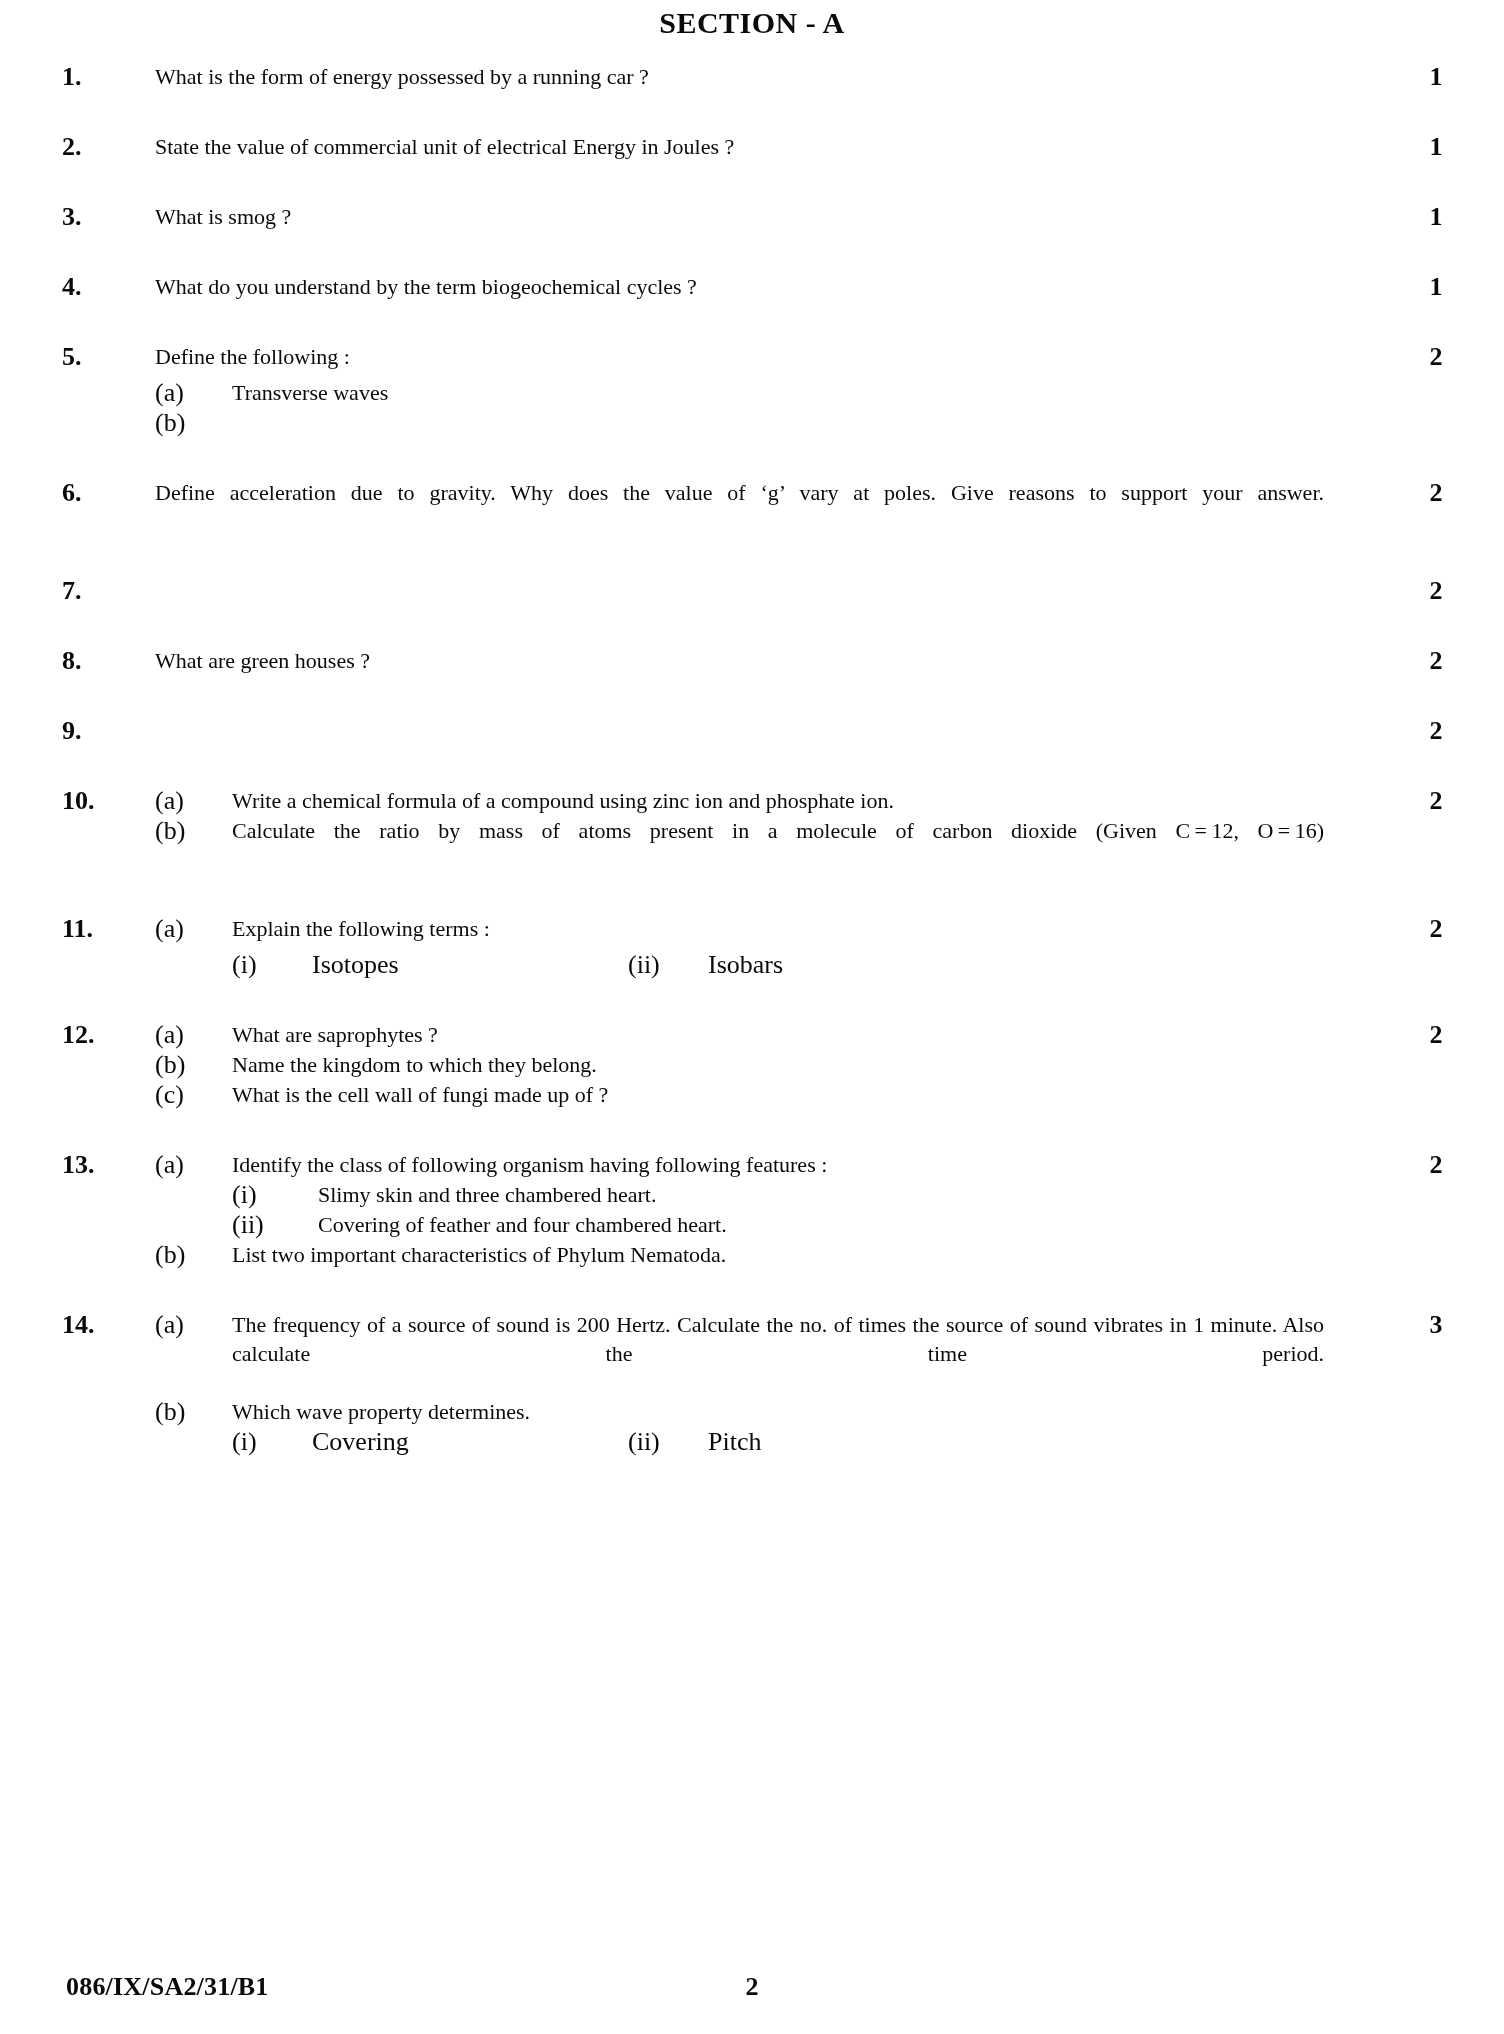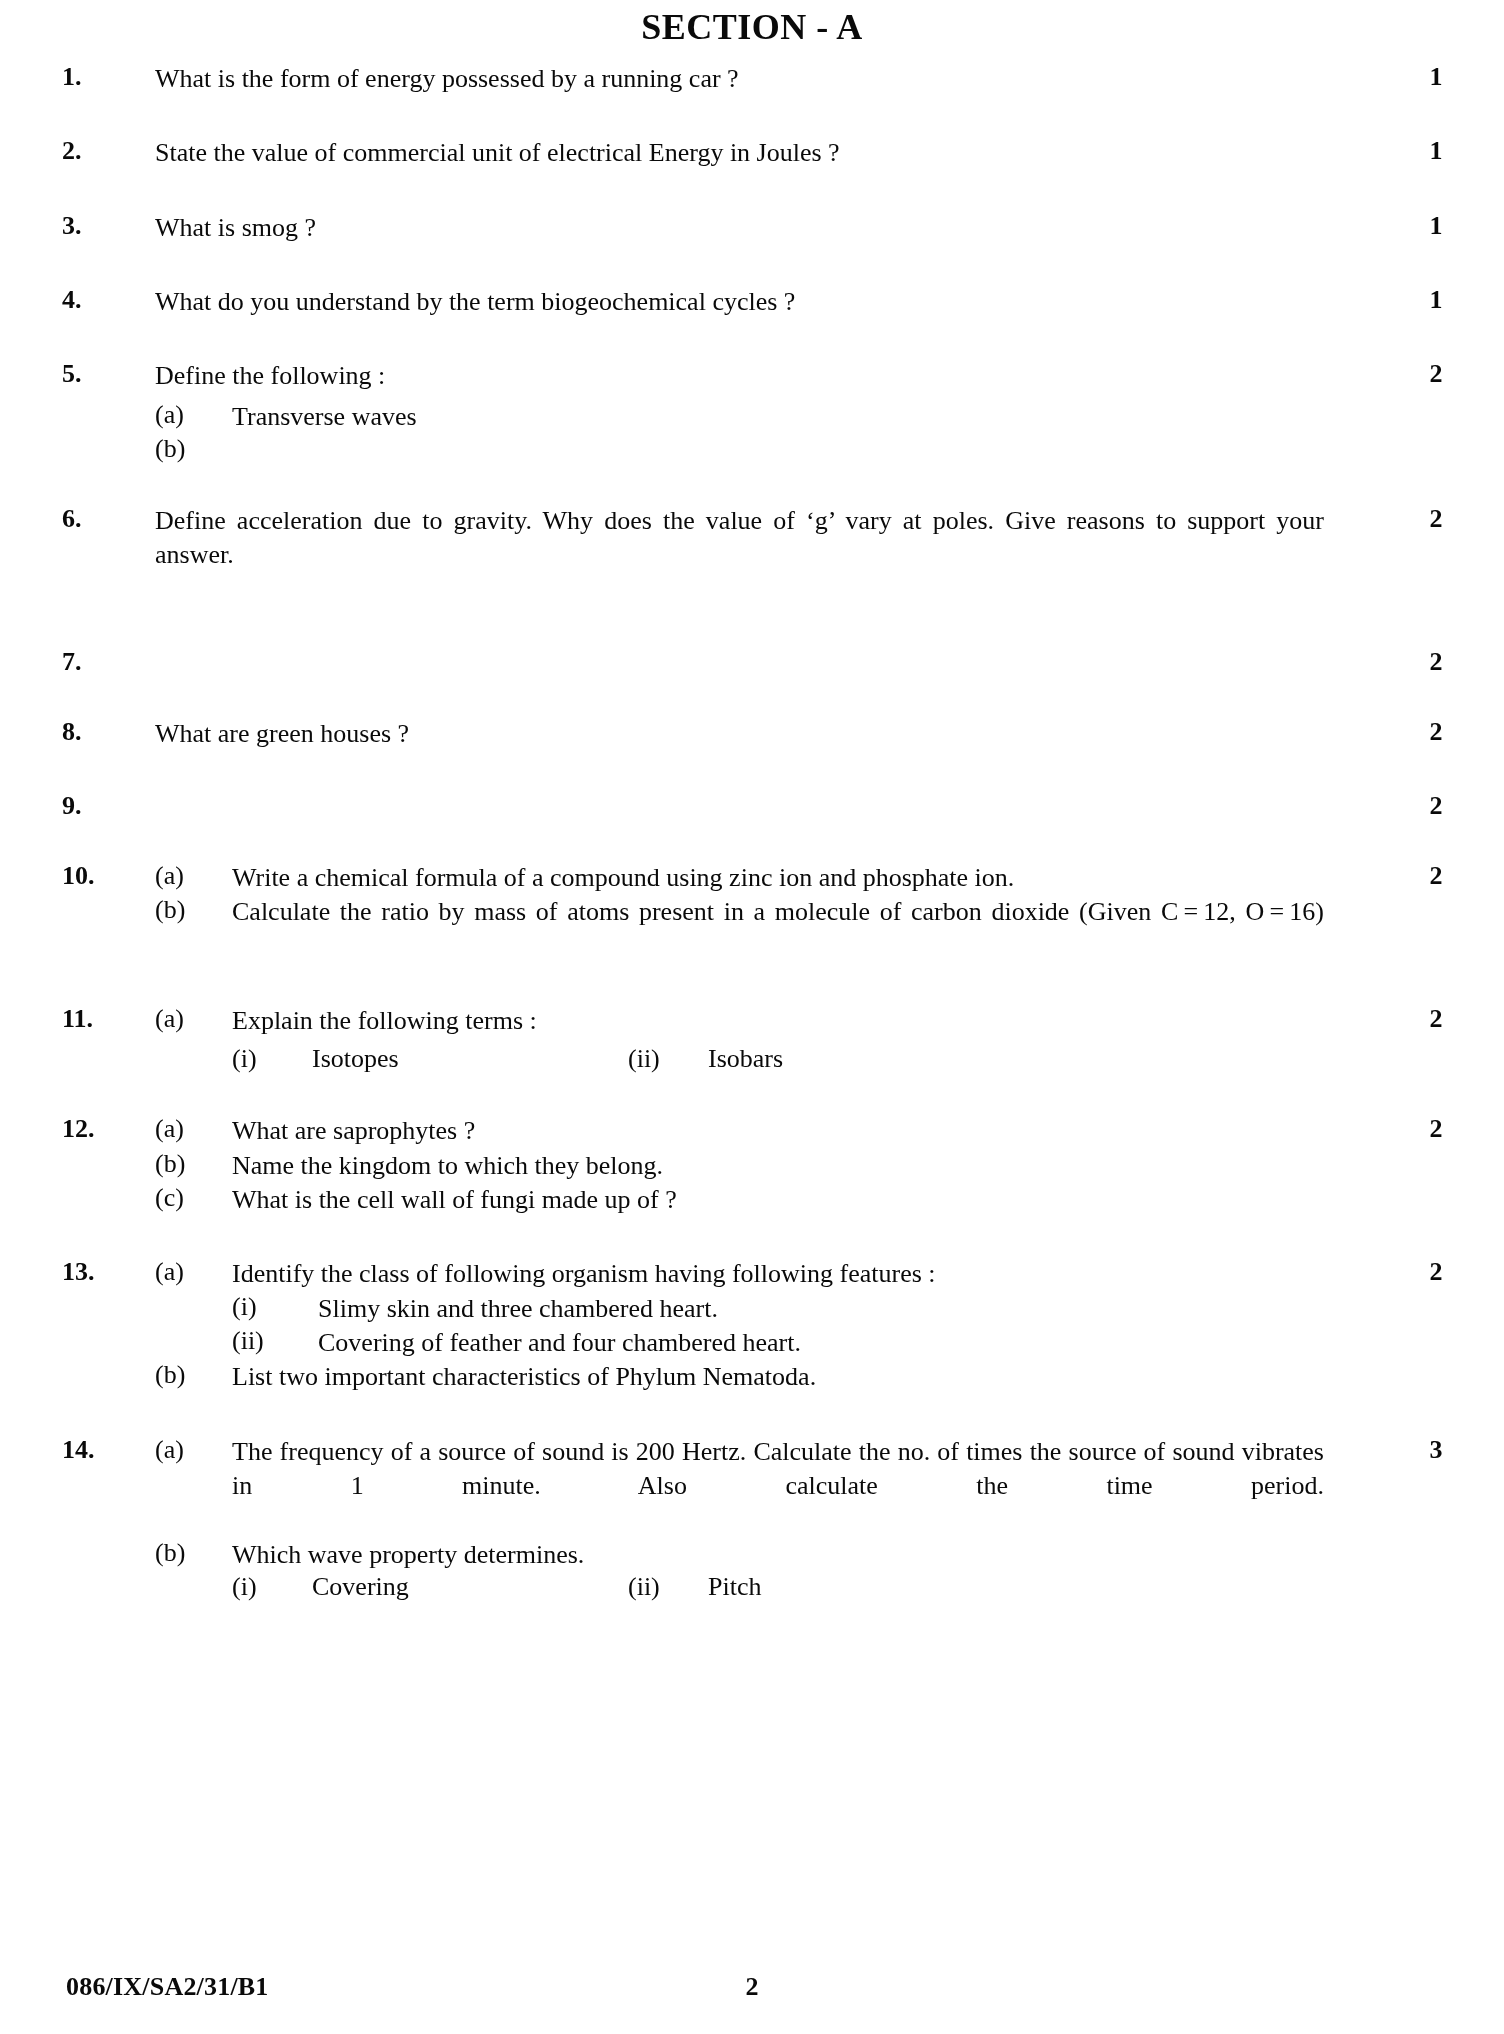--- a/index.html
+++ b/index.html
@@ -18,21 +18,21 @@
     overflow: hidden;
   }
 
   
   .section-heading {
     position: absolute;
     top: 6px;
     left: 0;
     width: 1504px;
     text-align: center;
-    font-size: 36px;
+    font-size: 30px;
     font-weight: bold;
     letter-spacing: 0.5px;
   }
 
   
   .qlist {
     position: absolute;
     top: 62px;
     left: 0;
     width: 1504px;
@@ -72,21 +72,21 @@
   .qroman {
     position: absolute;
     left: 232px;
     top: 0;
     width: 60px;
     text-align: left;
     font-size: 26px;
   }
 
   .qtext {
-    font-size: 26px;
+    font-size: 22px;
     line-height: 1.32;
     display: block;
   }
 
   
   .ind-num  { margin-left: 155px; margin-right: 180px; }
   .ind-sub  { margin-left: 232px; margin-right: 180px; }
   .ind-rom  { margin-left: 318px; margin-right: 180px; }
 
   .just { text-align: justify; text-justify: inter-word; }

